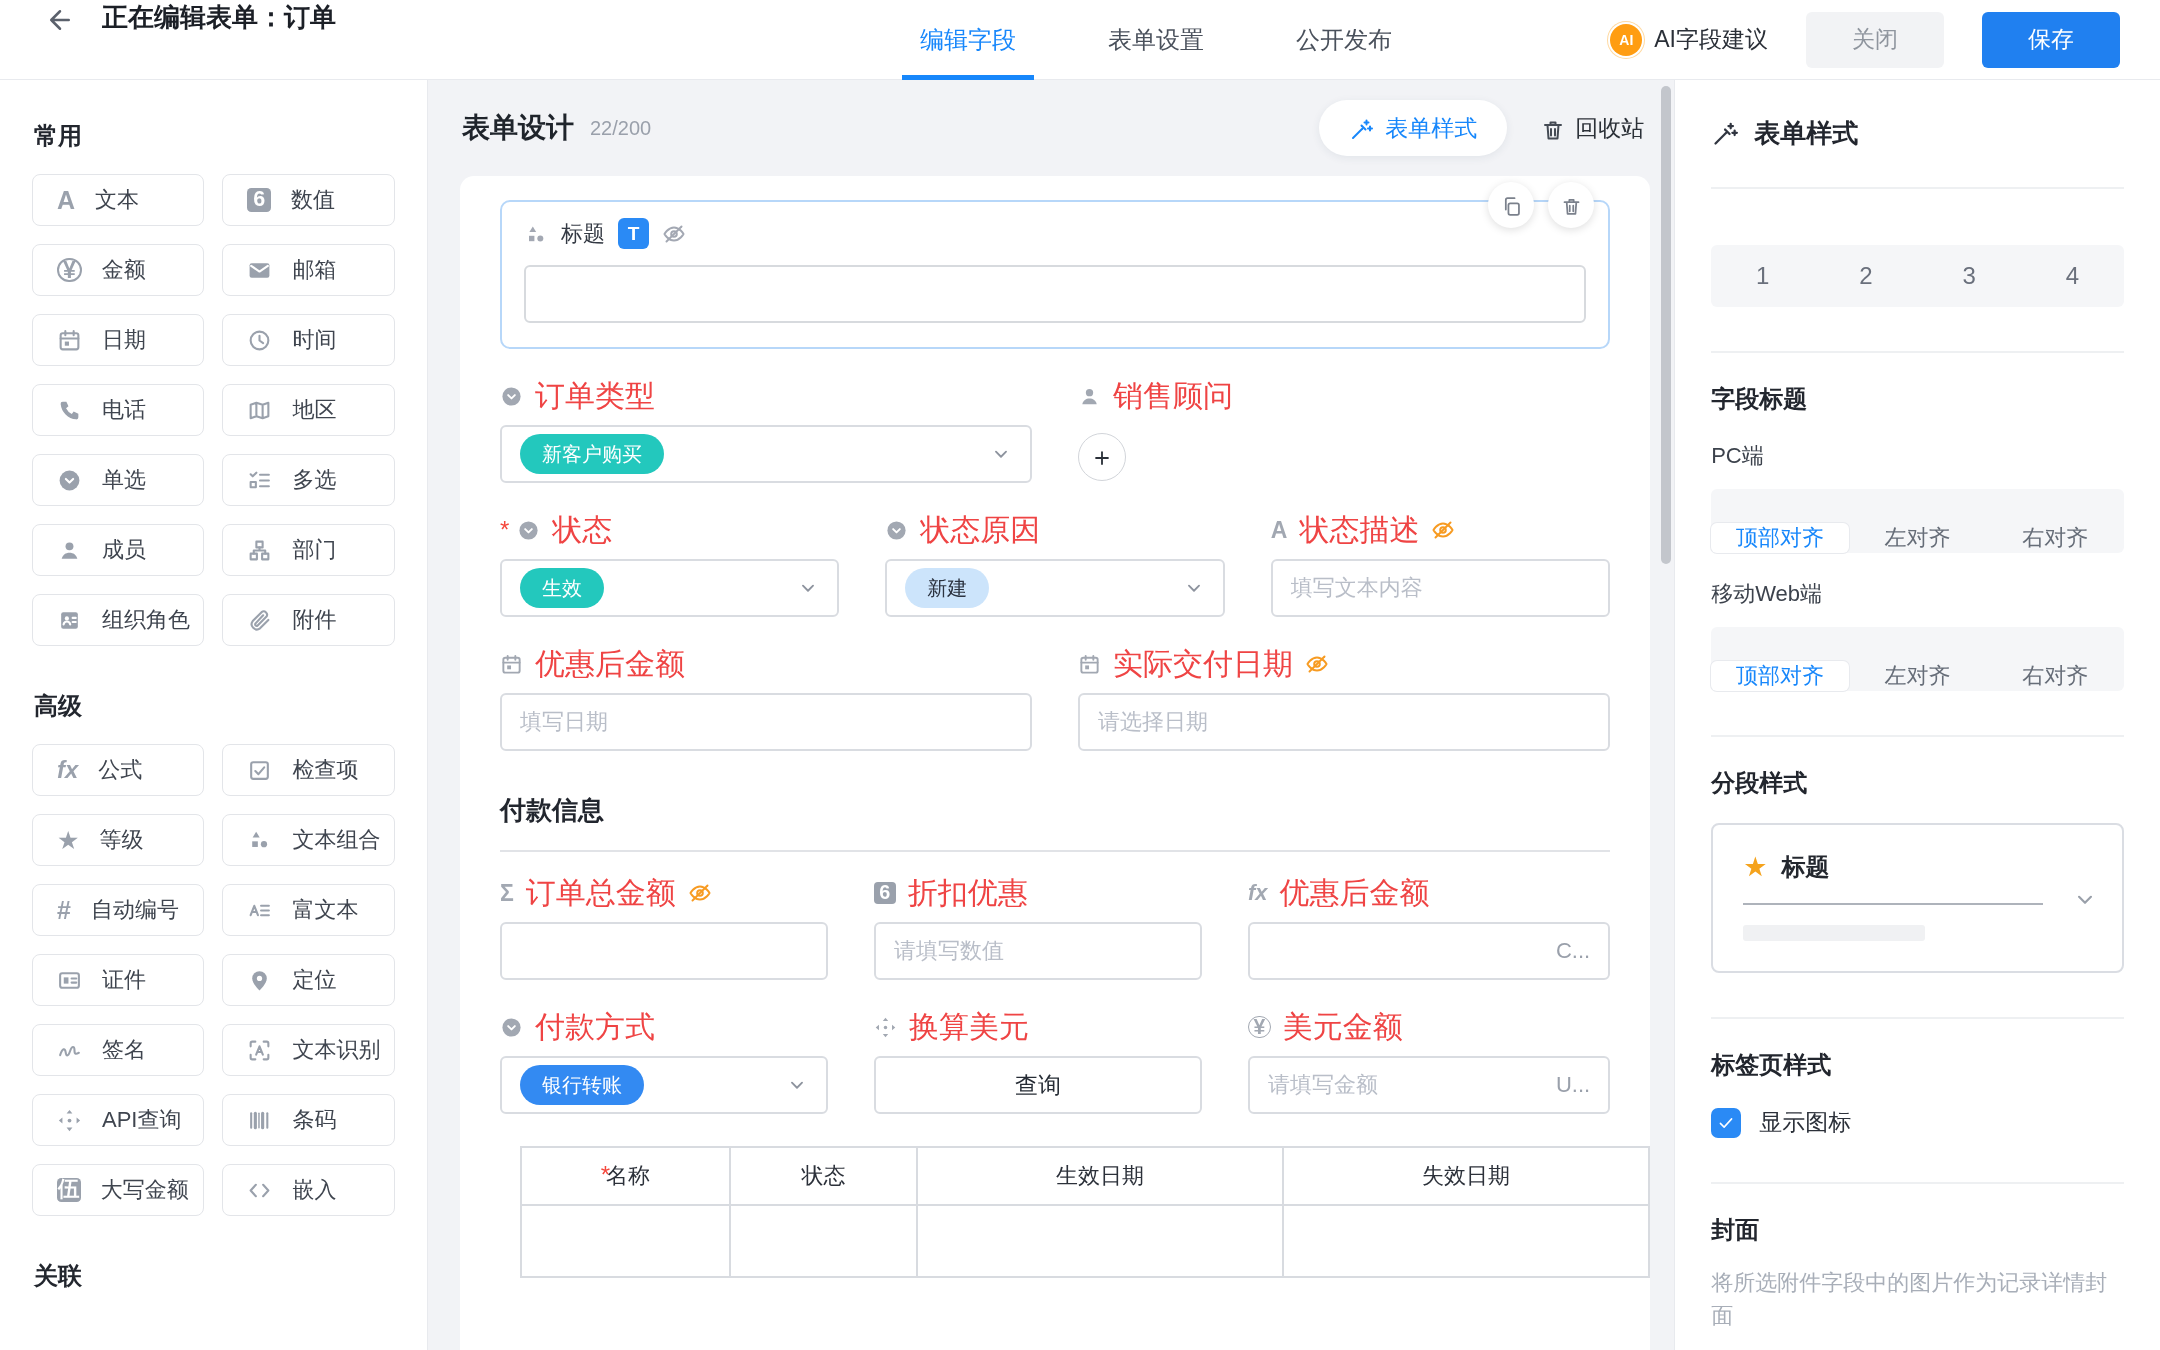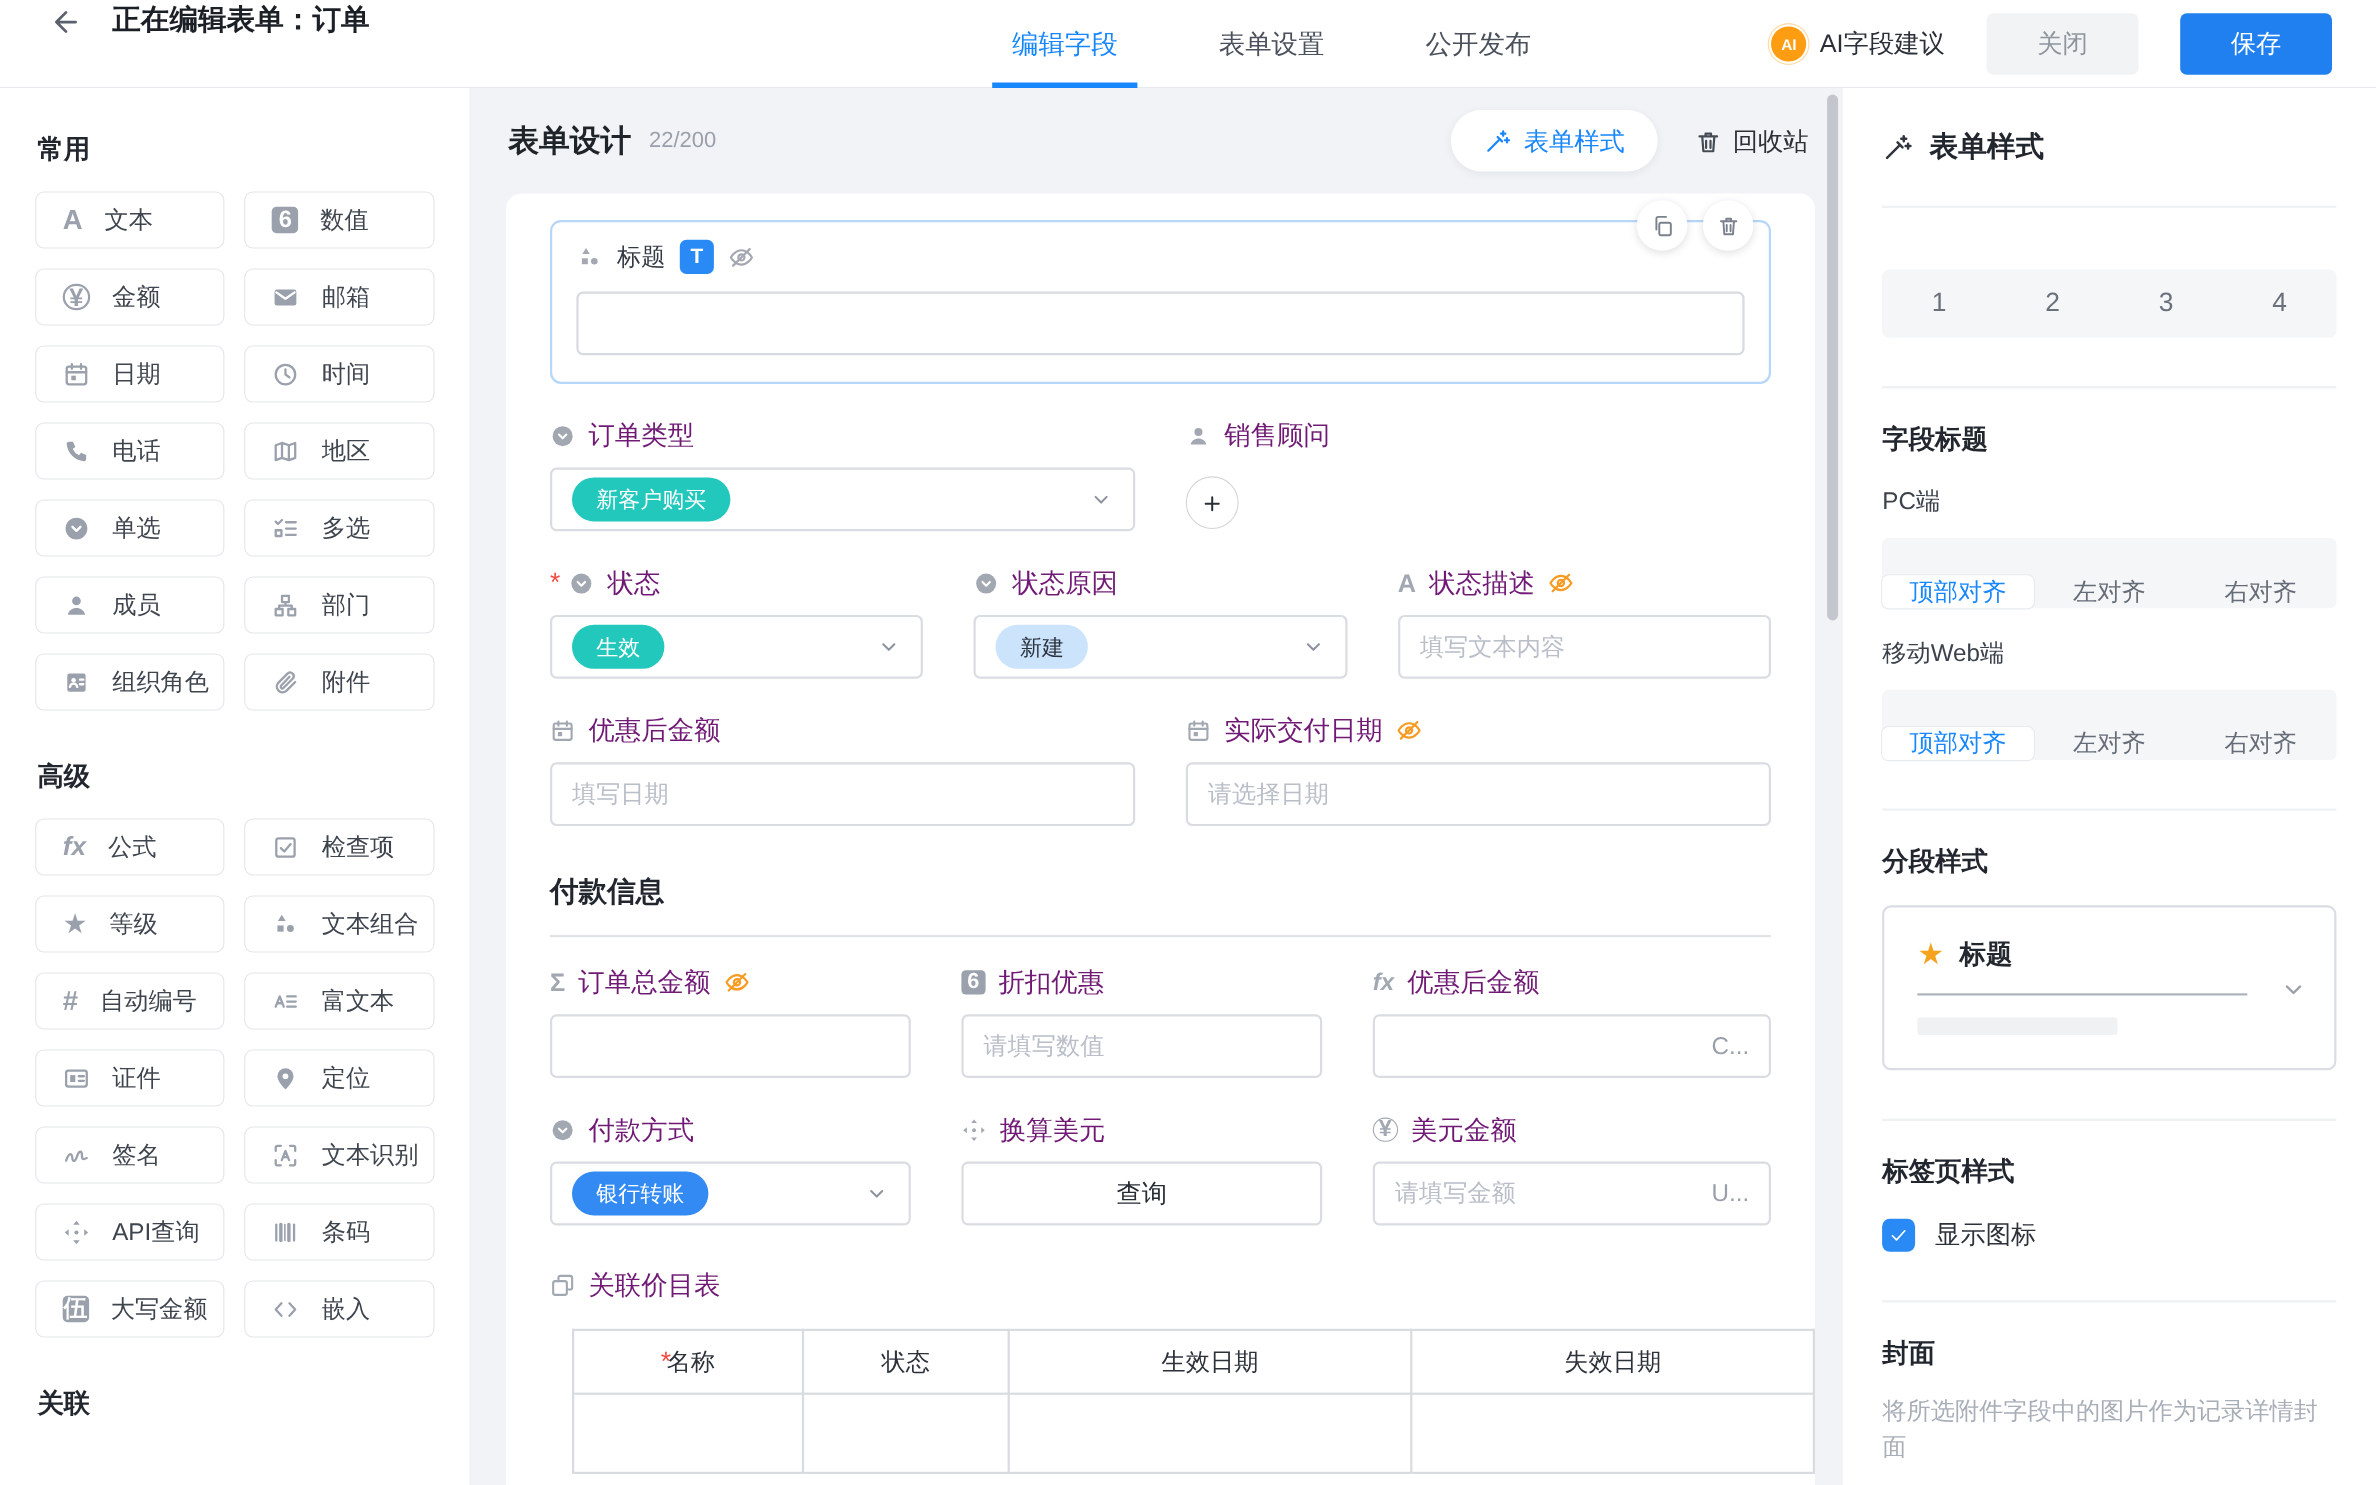--- a/index.html
+++ b/index.html
@@ -85,21 +85,21 @@
   .hid.orange { color:#f79b22; }
   .sel-input { margin-top:16px; width:100%; height:58px; border:2px solid #d7dade;
     border-radius:6px; background:#fff; outline:none; font-size:22px; padding:0 18px; }
 
   
   .f-row { display:grid; column-gap:46px; margin:26px 0 32px; }
   .cols2 { grid-template-columns:1fr 1fr; }
   .cols3 { grid-template-columns:1fr 1fr 1fr; }
   .fld-label { display:flex; align-items:center; gap:12px; height:30px; }
   .fic { font-size:23px; color:#a2a8b2; display:inline-flex; align-items:center; }
-  .flb { font-size:24px; color:#701a75;text-align:center; }
+  .flb { font-size:30px; color:#ef4444;text-align:center; }
   .req-star { color:#f5473c; font-size:24px; margin-right:-4px; line-height:1; }
   .ctl { margin-top:14px; height:58px; border:2px solid #d9dce1; border-radius:6px;
     background:#fff; display:flex; align-items:center; padding:0 18px; cursor:pointer; }
   .ctl input { border:none; outline:none; flex:1; font-size:22px; background:transparent;
     min-width:0; color:#2c313a; }
   .ctl input::placeholder, .sel-input::placeholder { color:#b9bec8; }
   .pill { height:40px; border-radius:20px; padding:0 22px; font-size:20px; display:flex;
     align-items:center; }
   .pill.teal { background:#23c8bd; color:#fff; }
   .pill.lightblue { background:#cce4fb; color:#2c3340; }
@@ -716,29 +716,20 @@
               </span>
             <span class="flb">美元金额</span>
           </div>
           <div class="ctl">
             <input placeholder="请填写金额" style="">
             <span class="sfx">U...</span>
           </div>
         </div>
       </div>
 
-      <div class="link-label">
-        <span class="fic">
-            <svg viewBox="0 0 24 24" width="1em" height="1em" fill="none" stroke="currentColor" stroke-width="2" stroke-linecap="round" stroke-linejoin="round">
-              <rect x="3" y="8" width="13" height="13" rx="2"></rect>
-              <path d="M8 8V5a2 2 0 012-2h9a2 2 0 012 2v9a2 2 0 01-2 2h-3"></path>
-            </svg>
-          </span>
-        <span class="flb">关联价目表</span>
-      </div>
       <table class="link-table">
         <tbody>
             <tr>
           <th><span class="req-star">*</span><span>名称</span></th>
           <th>状态</th>
           <th>生效日期</th>
           <th>失效日期</th>
         </tr>
         <tr>
           <td></td>

